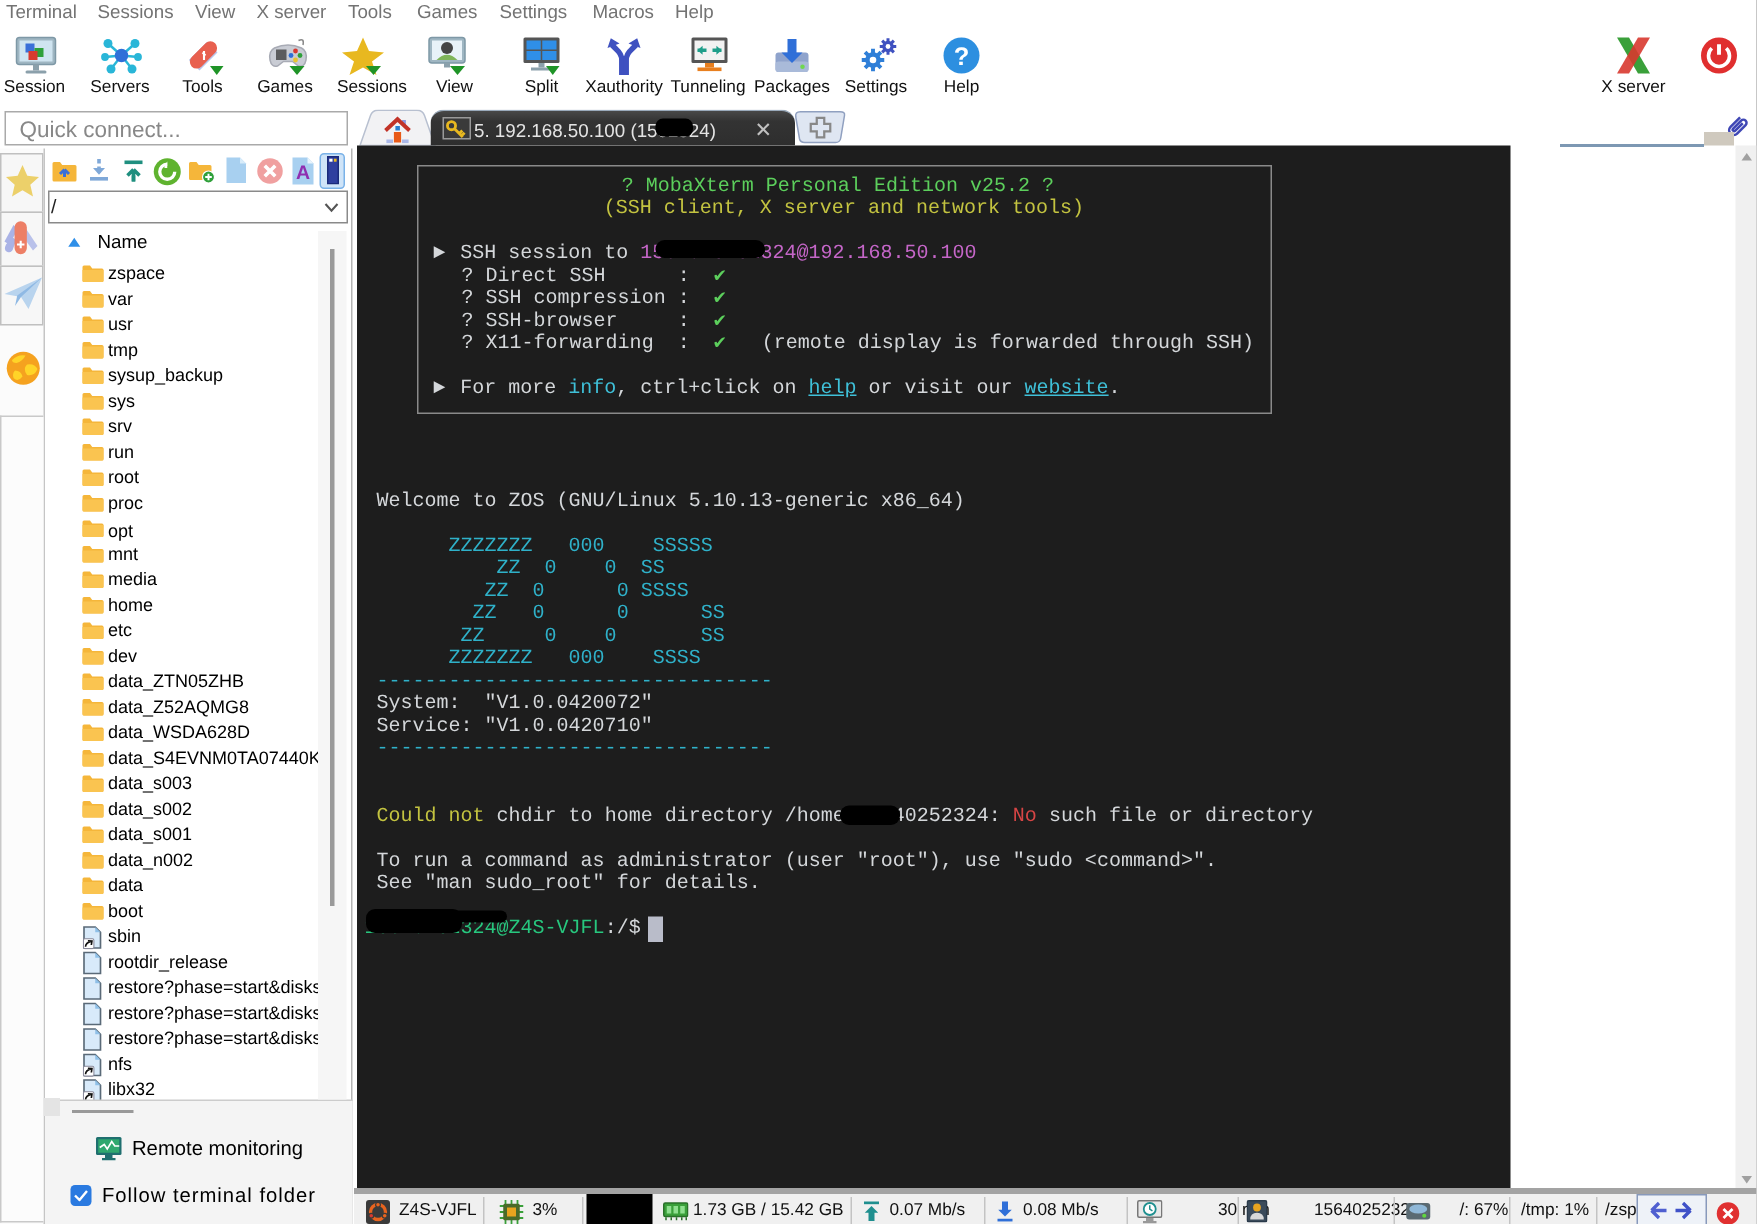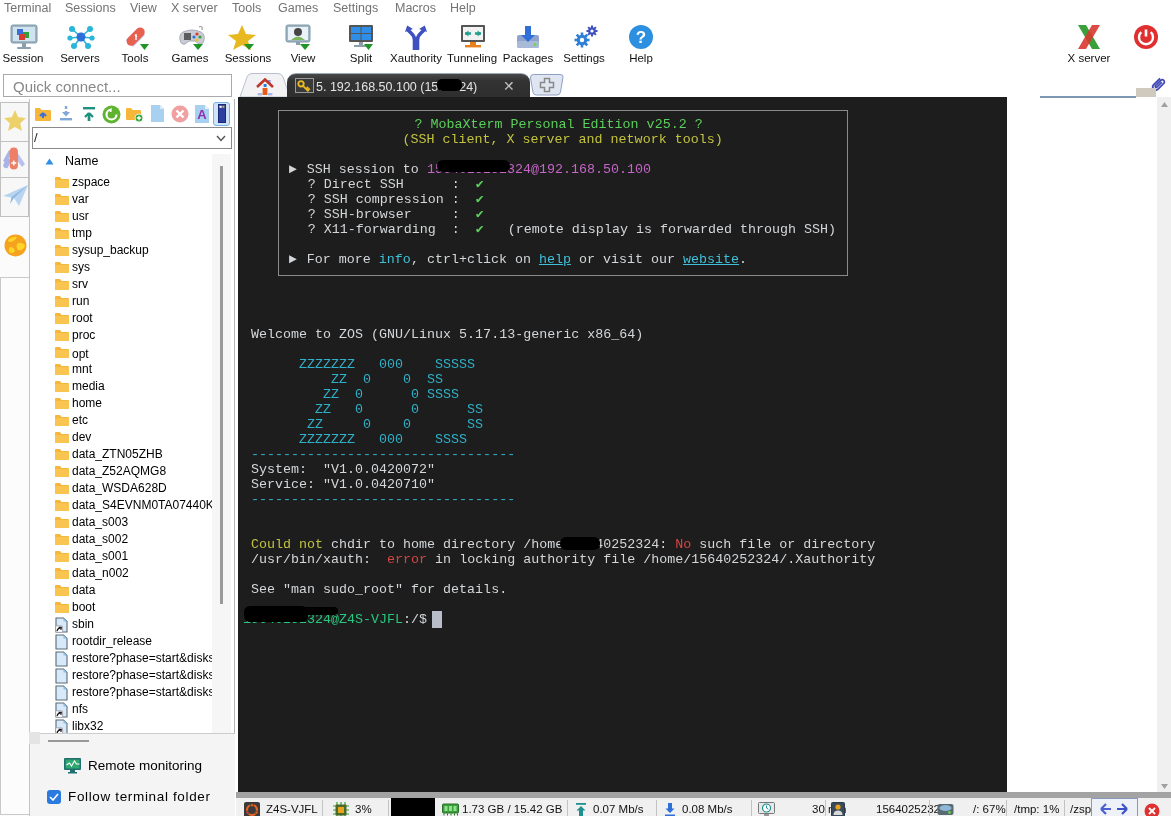--- a/index.html
+++ b/index.html
@@ -26,21 +26,21 @@
 .gr { color:#5ccf5c; }
 .ye { color:#c3c340; }
 .ma { color:#c566c8; }
 .re { color:#d64545; }
 .pg { color:#27c77e; }
 .lk { color:#3fc0d8; text-decoration:underline; }
 .inf { color:#3fc0d8; }
 #banner { left:40px; top:13px; width:570px; height:166px; border:1px solid #8a8a8a; }
 
 
-#sbar { left:236px; top:792px; width:935px; height:24px; background:#f0f0f0; border-top:6px solid #a3a3a3; }
+#sbar { left:236px; top:792px; width:935px; height:24px; background:#f0f0f0; border-top:4px solid #a3a3a3; }
 .sb { position:absolute; top:5px; font-size:11.5px; color:#111; white-space:nowrap; }
 .sep { position:absolute; top:2px; height:19px; width:1px; background:#c3c3c3; }
 
 
 .lbox { border:1px solid #c0c0c0; background:#f7f7f7; }
 #fpanel { left:30px; top:99px; width:205px; height:717px; background:#fff; border-right:1px solid #b5b5b5;}
 .row { position:absolute; font-size:12px; color:#000; white-space:nowrap; width:142px; overflow:hidden; }
 .redact { position:absolute; background:#000; border-radius:6px; }
 </style>
 </head>
@@ -553,33 +553,33 @@
     <div class="tl ye" style="left:164.5px;top:34.5px;">(SSH client, X server and network tools)</div>
     <div class="tl" style="left:50.8px;top:64.5px;">►</div>
     <div class="tl" style="left:68.8px;top:64.5px;">SSH session to <span class="ma">1564025252324@192.168.50.100</span></div>
     <div class="tl" style="left:69.7px;top:79.5px;">? Direct SSH      :  <span class="gr">✔</span></div>
     <div class="tl" style="left:69.7px;top:94.5px;">? SSH compression :  <span class="gr">✔</span></div>
     <div class="tl" style="left:69.7px;top:109.5px;">? SSH-browser     :  <span class="gr">✔</span></div>
     <div class="tl" style="left:69.7px;top:124.5px;">? X11-forwarding  :  <span class="gr">✔</span>   (remote display is forwarded through SSH)</div>
     <div class="tl" style="left:50.8px;top:154.5px;">►</div>
     <div class="tl" style="left:68.8px;top:154.5px;">For more <span class="inf">info</span>, ctrl+click on <span class="lk">help</span> or visit our <span class="lk">website</span>.</div>
 
-    <div class="tl" style="left:13px;top:229.5px;">Welcome to ZOS (GNU/Linux 5.17.13-generic x86_64)</div>
+    <div class="tl" style="left:13px;top:229.5px;">Welcome to ZOS (GNU/Linux 5.10.13-generic x86_64)</div>
     <div class="tl cy" style="left:13px;top:259.5px;">      ZZZZZZZ   000    SSSSS</div>
     <div class="tl cy" style="left:13px;top:274.5px;">          ZZ  0    0  SS</div>
     <div class="tl cy" style="left:13px;top:289.5px;">         ZZ  0      0 SSSS</div>
     <div class="tl cy" style="left:13px;top:304.5px;">        ZZ   0      0      SS</div>
     <div class="tl cy" style="left:13px;top:319.5px;">       ZZ     0    0       SS</div>
     <div class="tl cy" style="left:13px;top:334.5px;">      ZZZZZZZ   000    SSSS</div>
     <div class="tl cy" style="left:13px;top:349.5px;">---------------------------------</div>
     <div class="tl" style="left:13px;top:364.5px;">System:  "V1.0.0420072"</div>
     <div class="tl" style="left:13px;top:379.5px;">Service: "V1.0.0420710"</div>
     <div class="tl cy" style="left:13px;top:394.5px;">---------------------------------</div>
     <div class="tl" style="left:13px;top:439.5px;"><span class="ye">Could not</span> chdir to home directory /home/15640252324: <span class="re">No</span> such file or directory</div>
-    <div class="tl" style="left:13px;top:454.5px;">/usr/bin/xauth:  <span class="re">error</span> in locking authority file /home/15640252324/.Xauthority</div>
+    <div class="tl" style="left:13px;top:469.5px;">To run a command as administrator (user "root"), use "sudo &lt;command&gt;".</div>
     <div class="tl" style="left:13px;top:484.5px;">See "man sudo_root" for details.</div>
     <div class="tl" style="left:5px;top:514.5px;"><span class="pg">15640252324@Z4S-VJFL</span>:/$</div>
     <div class="abs" style="left:194px;top:514px;width:10px;height:17px;background:#b9bcc9;"></div>
 
     <div class="redact" style="left:199px;top:63px;width:73px;height:12px;"></div>
     <div class="redact" style="left:322px;top:440px;width:40px;height:13px;"></div>
     <div class="redact" style="left:6px;top:509px;width:64px;height:16px;"></div>
     <div class="redact" style="left:55px;top:510px;width:45px;height:8px;"></div>
   </div>
 

